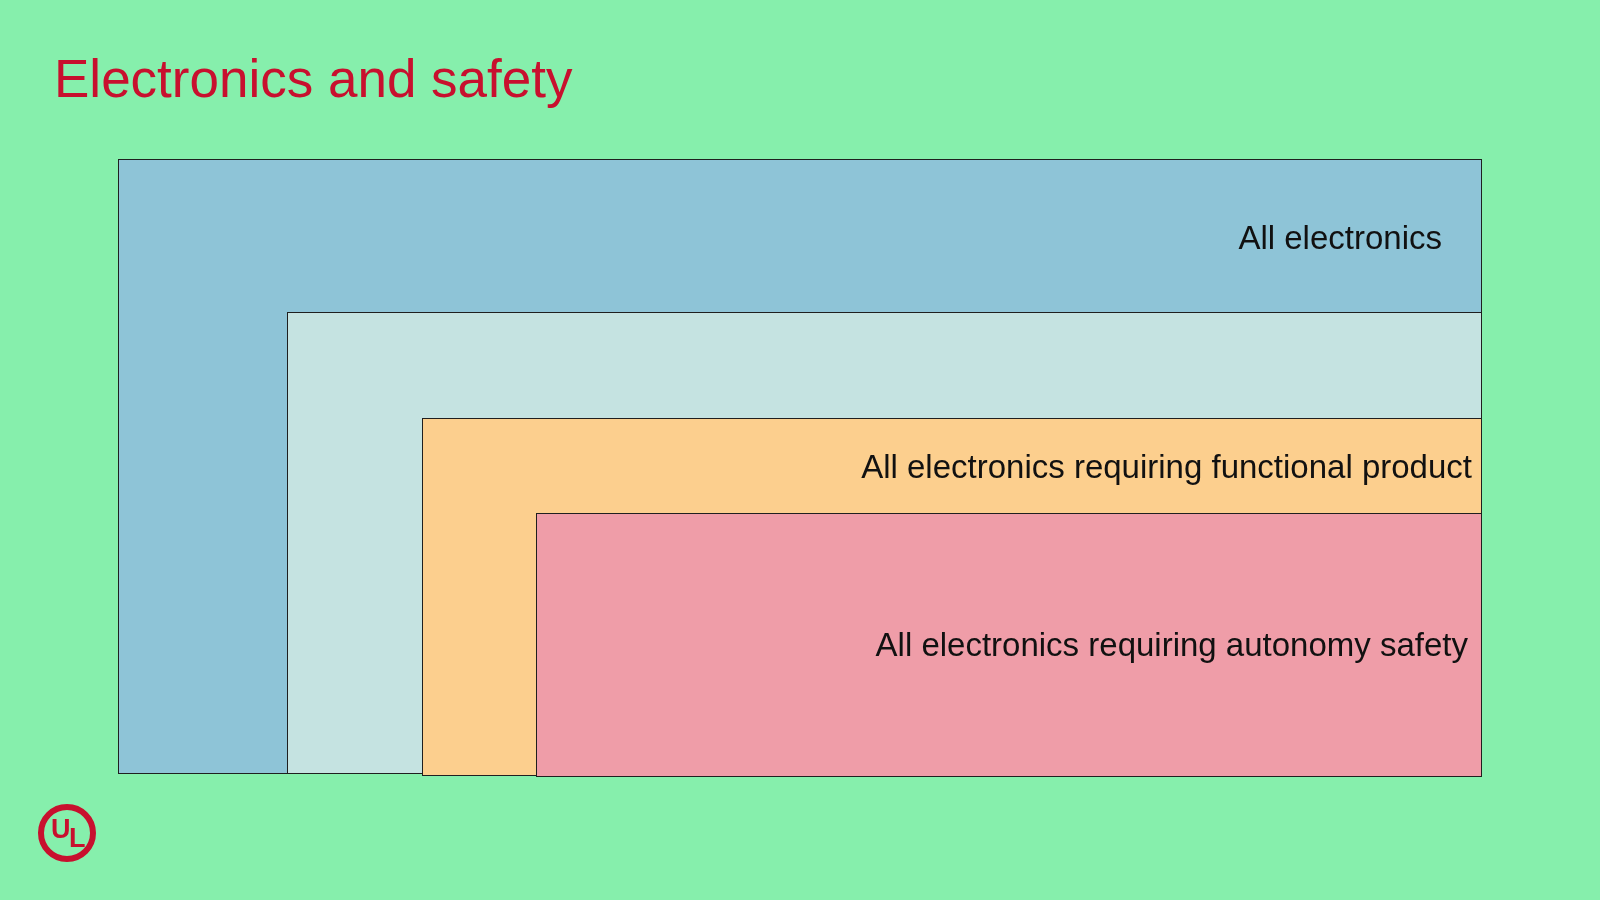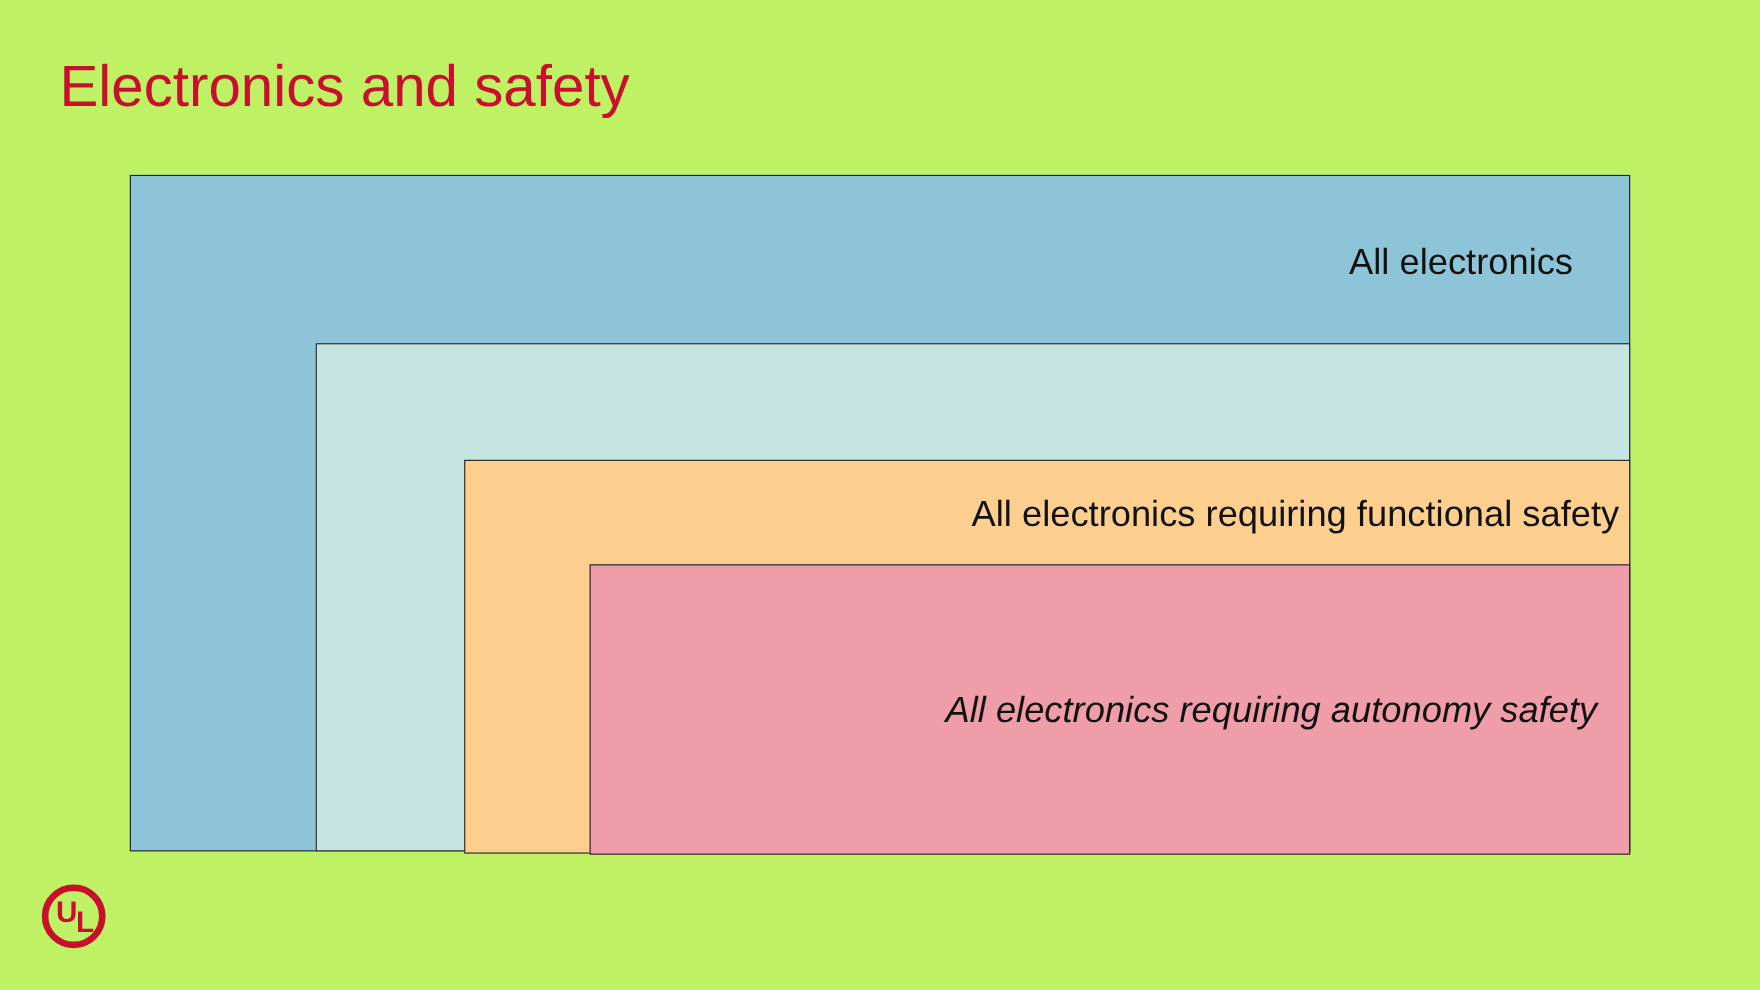--- a/index.html
+++ b/index.html
@@ -4,21 +4,21 @@
 <style>
   html, body {
     margin: 0;
     padding: 0;
     background: #ffffff;
   }
   .slide {
     position: relative;
     width: 1600px;
     height: 900px;
-    background: #bef264;
+    background: #86efac;
     overflow: hidden;
     font-family: "Liberation Sans", sans-serif;
   }
   .slide-title {
     position: absolute;
     left: 54px;
     top: 47px;
     margin: 0;
     font-size: 53px;
     font-weight: 400;
@@ -37,24 +37,24 @@
   .box-4 { left: 536px; top: 513px; width:  946px; height: 264px; z-index: 4; }
   .box-label {
     position: absolute;
     z-index: 5;
     font-size: 33px;
     line-height: 40px;
     color: #111111;
     white-space: nowrap;
     text-align: right;
   }
-  .label-1 { top: 218px; right: 170px; }
+  .label-1 { top: 218px; right: 158px; }
   .label-2 { top: 346px; right: 148px; }
   .label-3 { top: 447px; right: 128px; }
-  .label-4 { top: 625px; right: 148px; font-style: italic; }
+  .label-4 { top: 625px; right: 132px; }
   .ul-logo {
     position: absolute;
     left: 38px;
     top: 804px;
     width: 58px;
     height: 58px;
     border: 6px solid #C8102E;
     border-radius: 50%;
     box-sizing: border-box;
   }
@@ -79,21 +79,21 @@
 
   <div class="box box-2" style="background-color: rgb(197, 227, 225);"></div>
 
   <div class="box box-3" style="background-color: rgb(252, 207, 142);"></div>
 
   <div class="box box-4" style="background-color: rgb(239, 157, 168);"></div>
 
   <div class="box-label label-1">All electronics</div>
 
 
-  <div class="box-label label-3">All electronics requiring functional safety</div>
+  <div class="box-label label-3">All electronics requiring functional product</div>
 
   <div class="box-label label-4">All electronics requiring autonomy safety</div>
 
   <div class="ul-logo" style="border-color: rgb(200, 16, 46);">
     <span class="ul-letter ul-letter-u" style="color: rgb(200, 16, 46);">U</span>
     <span class="ul-letter ul-letter-l" style="color: rgb(200, 16, 46);">L</span>
   </div>
 
 </div>
 

